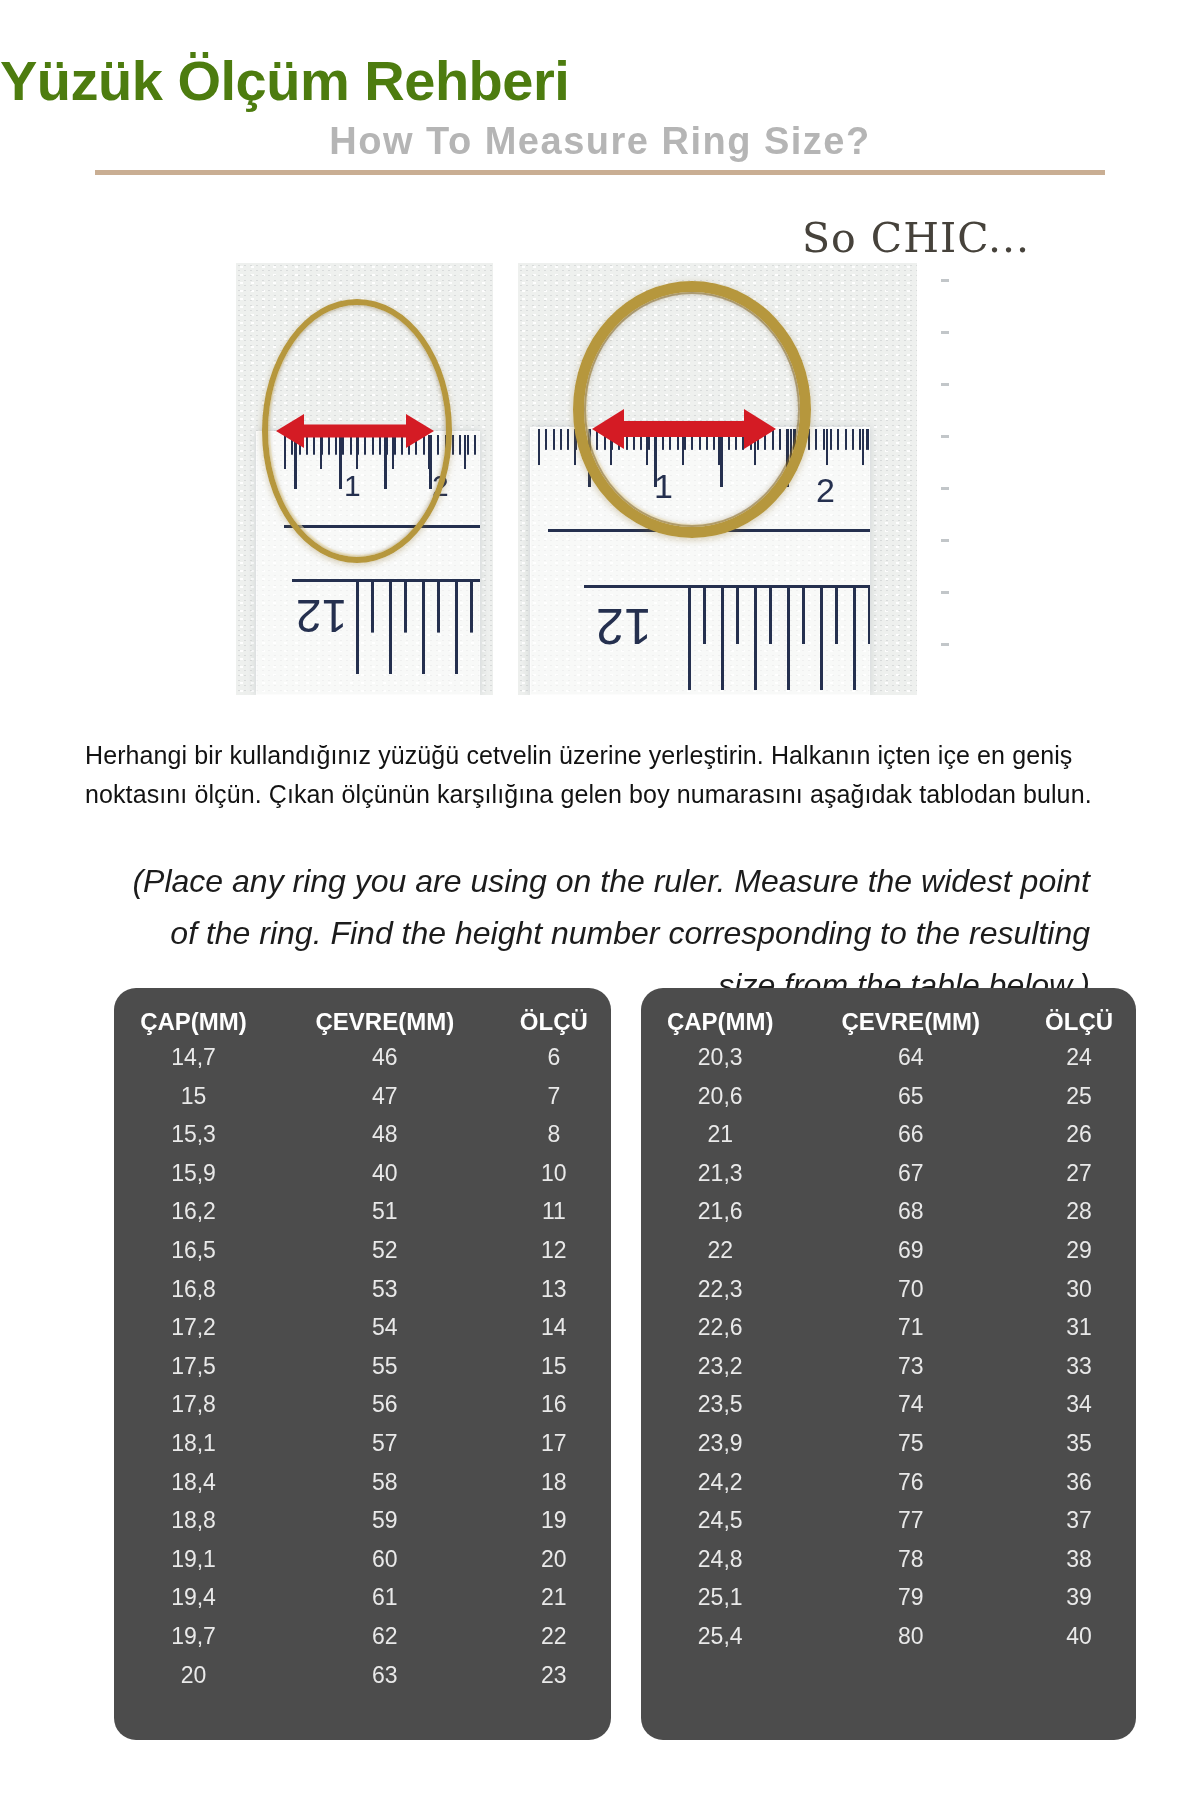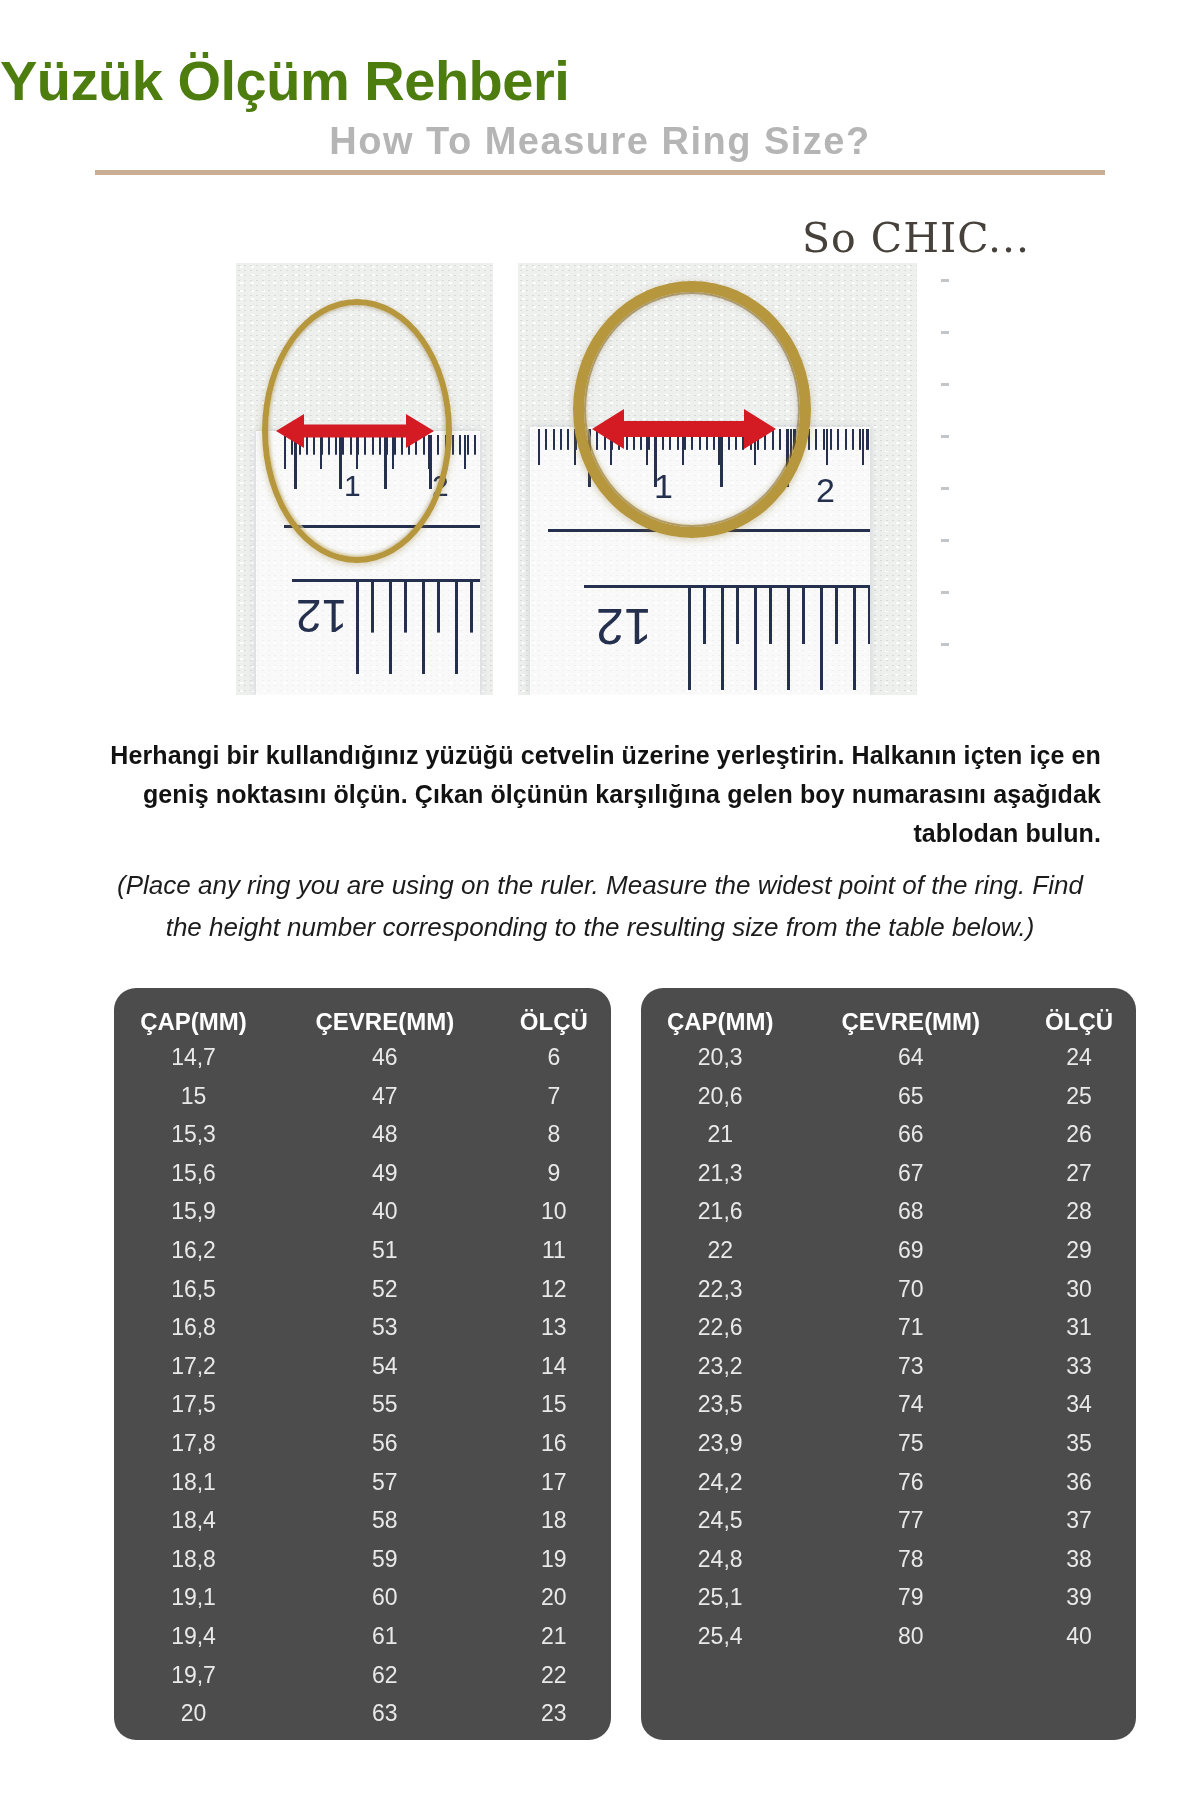--- a/index.html
+++ b/index.html
@@ -68,24 +68,24 @@
   .arrow::after{right:0;border-left:28px solid var(--red);}
   .arrow.lg .bar{height:16px;left:28px;right:28px;}
   .arrow.lg::before,.arrow.lg::after{border-top-width:20px;border-bottom-width:20px;}
   .arrow.lg::before{border-right-width:32px;}
   .arrow.lg::after{border-left-width:32px;}
 
   .dash-col{left:941px;top:279px;display:flex;flex-direction:column;}
   .dash-col i{display:block;width:8px;height:3px;background:#c2c6c9;margin-bottom:49px;}
 
   
-  .instr-tr{left:71px;width:1030px;top:736px;text-align:right;font-size:25px;
-      font-weight:700;line-height:1.55;color:#121212;letter-spacing:0.1px;}
-  .instr-en{left:110px;width:980px;top:856px;text-align:center;font-size:26px;
-      font-style:italic;font-weight:400;line-height:1.62;color:#1c1c1c;margin-top:8px;}
+  .instr-tr{left:85px;width:1030px;top:736px;text-align:left;font-size:25px;
+      font-weight:400;line-height:1.55;color:#121212;letter-spacing:0.1px;}
+  .instr-en{left:110px;width:980px;top:856px;text-align:right;font-size:32px;
+      font-style:italic;font-weight:400;line-height:1.62;color:#1c1c1c;}
 
   
   .table{position:absolute;top:988px;height:752px;background:var(--table_bg);
       border-radius:22px;box-sizing:border-box;padding-top:12px;margin-left:36px;}
   .table-left{left:78px;width:497px;}
   .table-right{left:605px;width:495px;}
   .t-head{display:flex;height:44px;align-items:center;}
   .t-head .t-cell{color:#ffffff;font-weight:700;font-size:24px;}
   .t-row{display:flex;height:38.6px;align-items:flex-start;}
   .t-row .t-cell{color:#e9e9e9;font-weight:400;font-size:23px;}
@@ -170,25 +170,20 @@
         <span class="t-cell">15</span>
         <span class="t-cell">47</span>
         <span class="t-cell">7</span>
       </div>
       <div class="t-row">
         <span class="t-cell">15,3</span>
         <span class="t-cell">48</span>
         <span class="t-cell">8</span>
       </div>
       <div class="t-row">
-        <span class="t-cell">15,6</span>
-        <span class="t-cell">49</span>
-        <span class="t-cell">9</span>
-      </div>
-      <div class="t-row">
         <span class="t-cell">15,9</span>
         <span class="t-cell">40</span>
         <span class="t-cell">10</span>
       </div>
       <div class="t-row">
         <span class="t-cell">16,2</span>
         <span class="t-cell">51</span>
         <span class="t-cell">11</span>
       </div>
       <div class="t-row">

